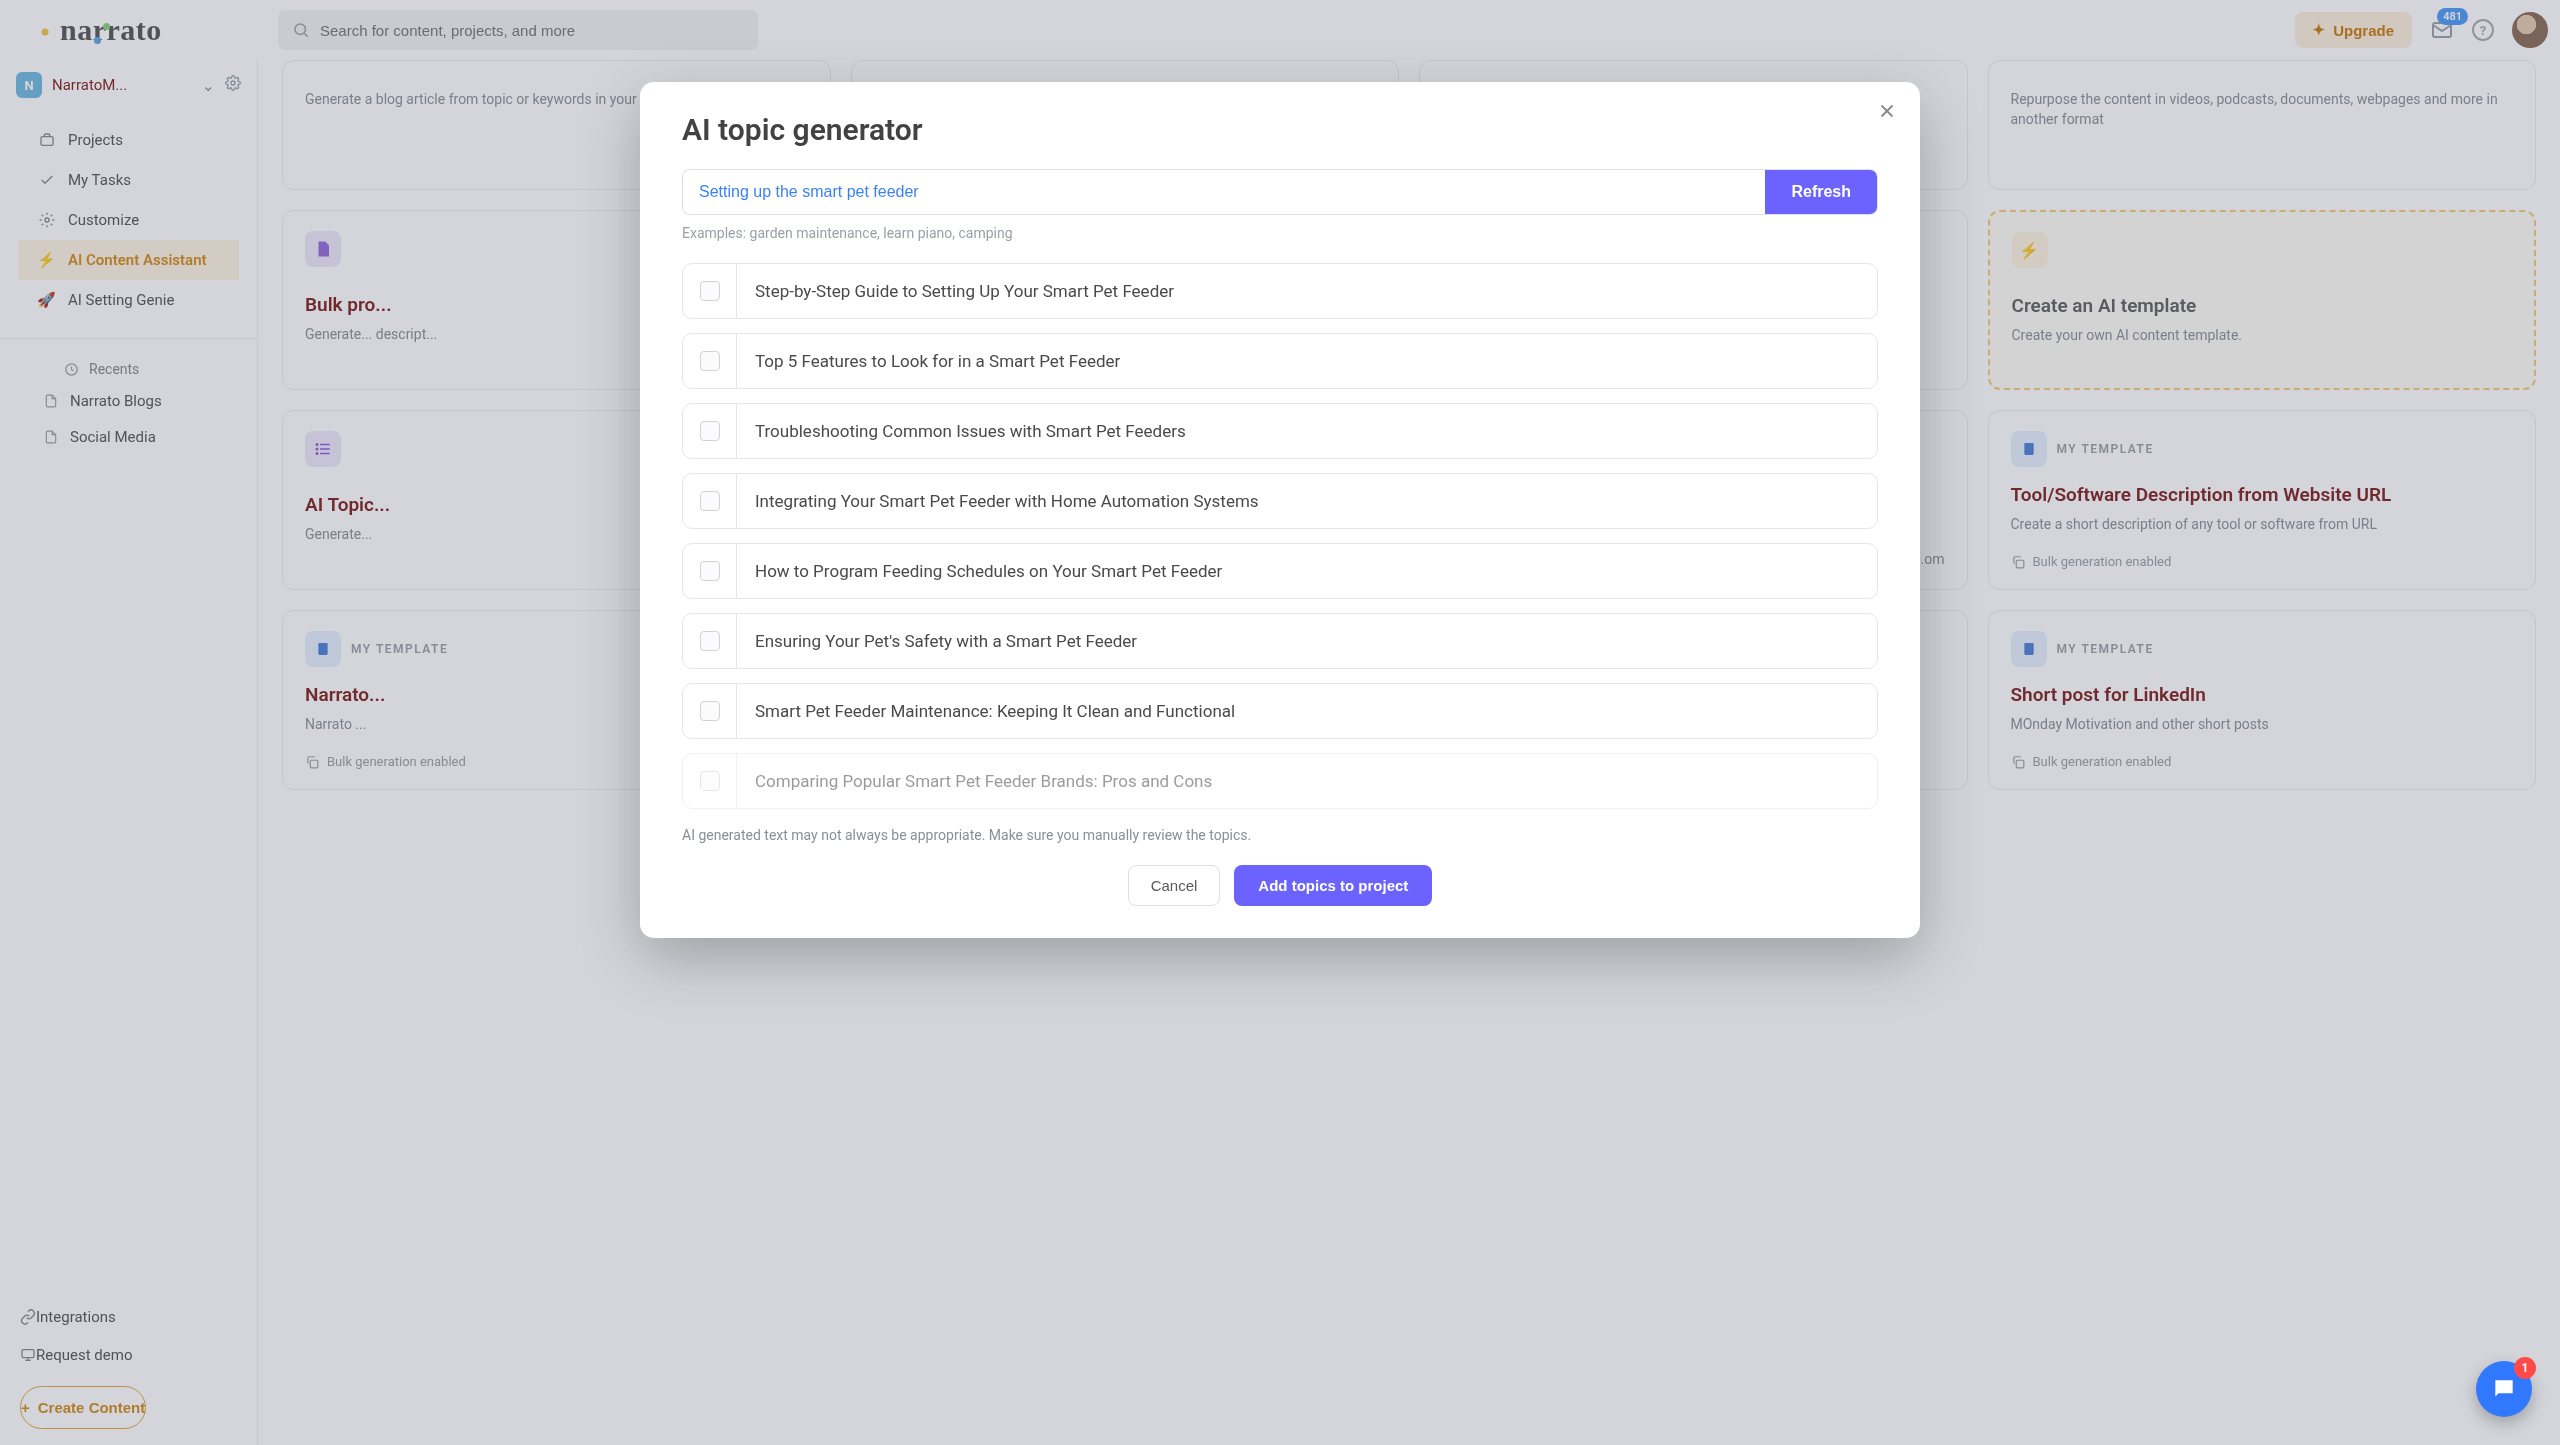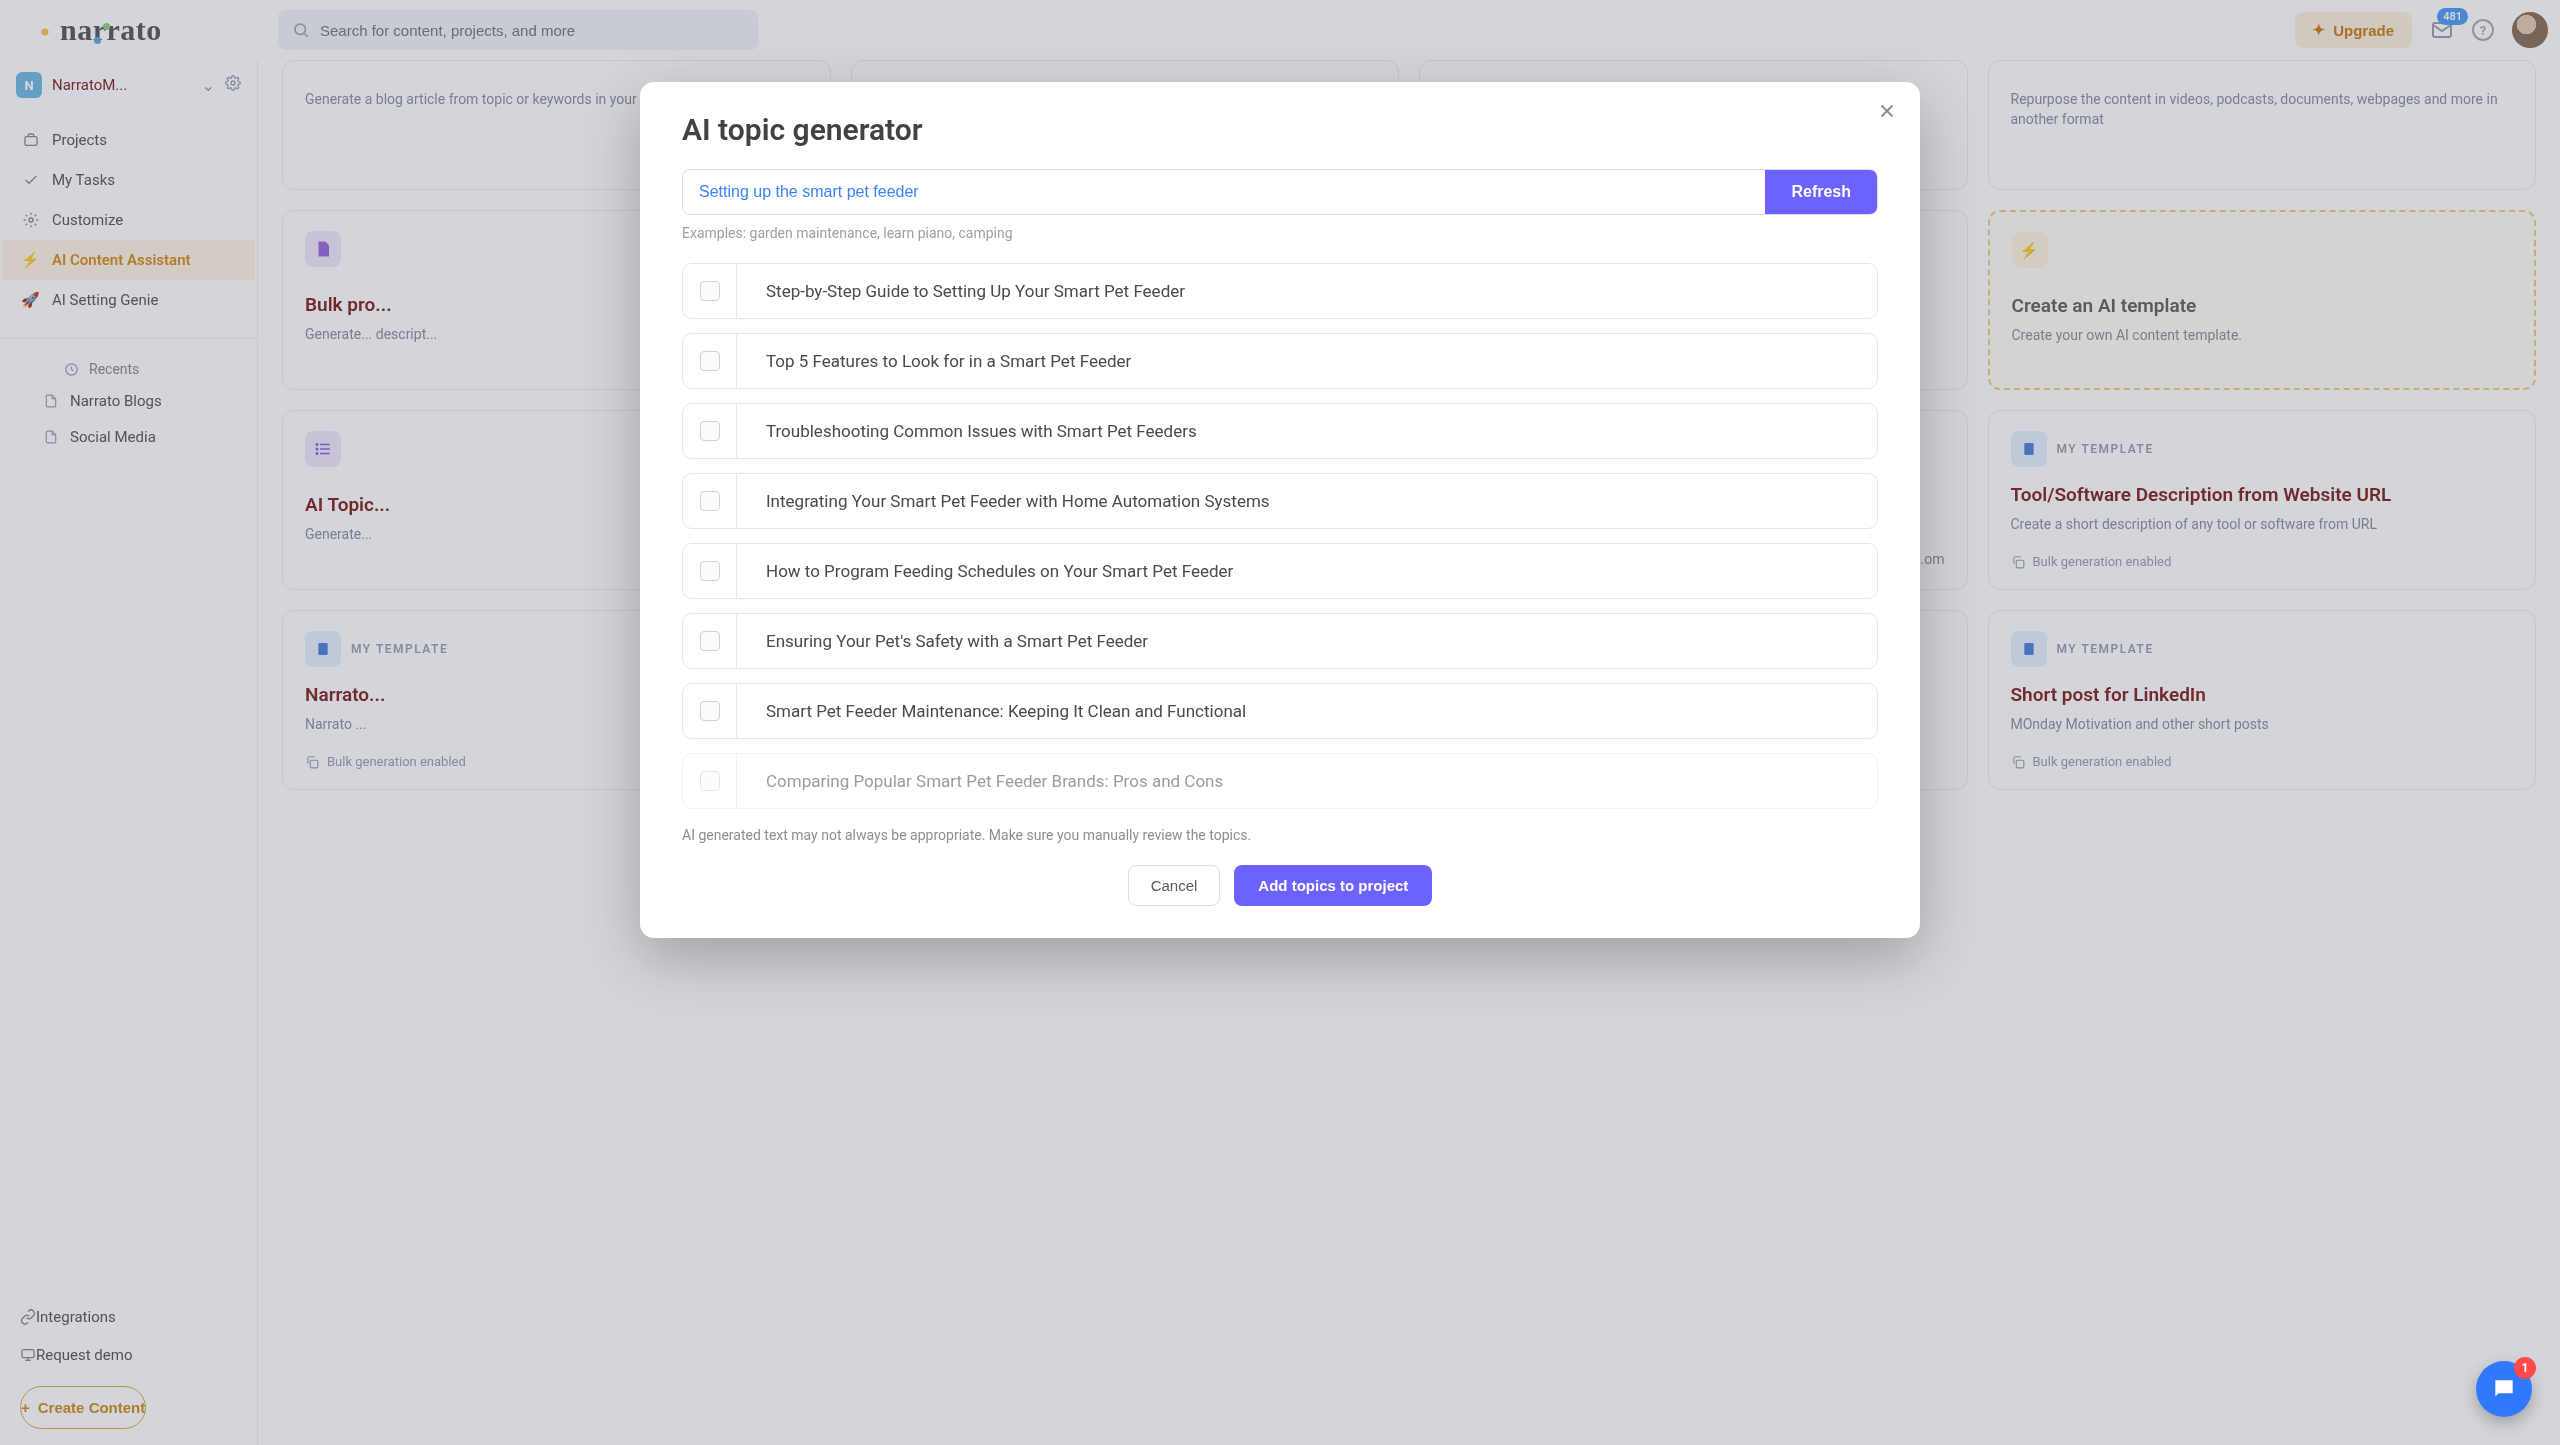--- a/index.html
+++ b/index.html
@@ -136,21 +136,21 @@
       color: #fff;
       font-size: 13px;
       font-weight: 700;
       display: flex;
       align-items: center;
       justify-content: center;
     }
     .ws-name { font-size: 15px; color: #7f1d1d; flex: 1; white-space: nowrap; overflow: hidden; text-overflow: ellipsis; }
     .chev { color: #999; }
     .gear-mini { color: #999; }
-    .nav { padding: 4px 2px; }
+    .nav { padding: 4px 18px; }
     .nav-item {
       display: flex;
       align-items: center;
       gap: 12px;
       padding: 11px 20px;
       font-size: 15px;
       color: #555;
       cursor: pointer;
     }
     .nav-item.active {
@@ -303,21 +303,20 @@
       margin-bottom: 22px;
     }
     .sugg-list { display: flex; flex-direction: column; gap: 14px; margin-bottom: 18px; }
     .sugg-item {
       display: flex;
       border: 1.5px solid #e4e6ea;
       border-radius: 10px;
       overflow: hidden;
       height: 56px;
       align-items: stretch;
-      gap: 11px;
     }
     .sugg-check {
       width: 54px;
       border-right: 1.5px solid #e4e6ea;
       display: flex; align-items: center; justify-content: center;
     }
     .check-box {
       width: 20px; height: 20px;
       border: 1.5px solid #cfd3d9;
       border-radius: 4px;

